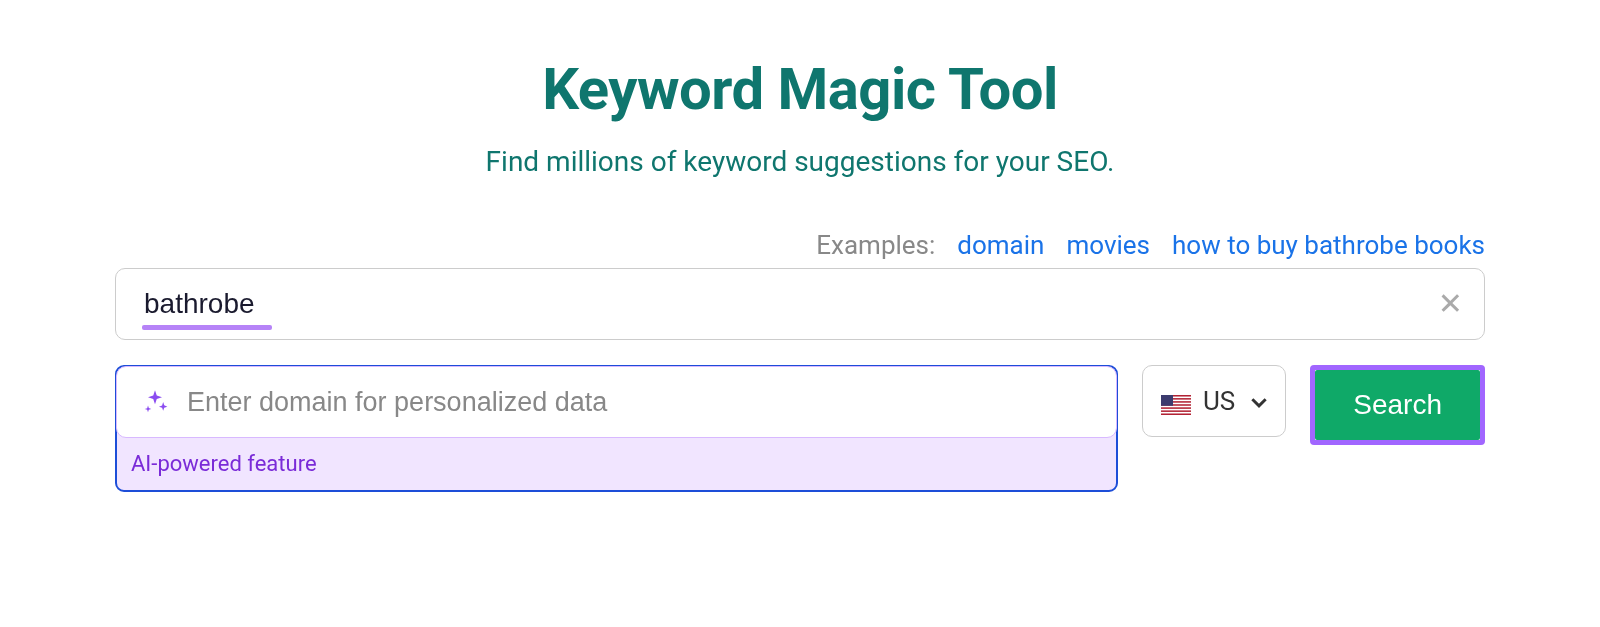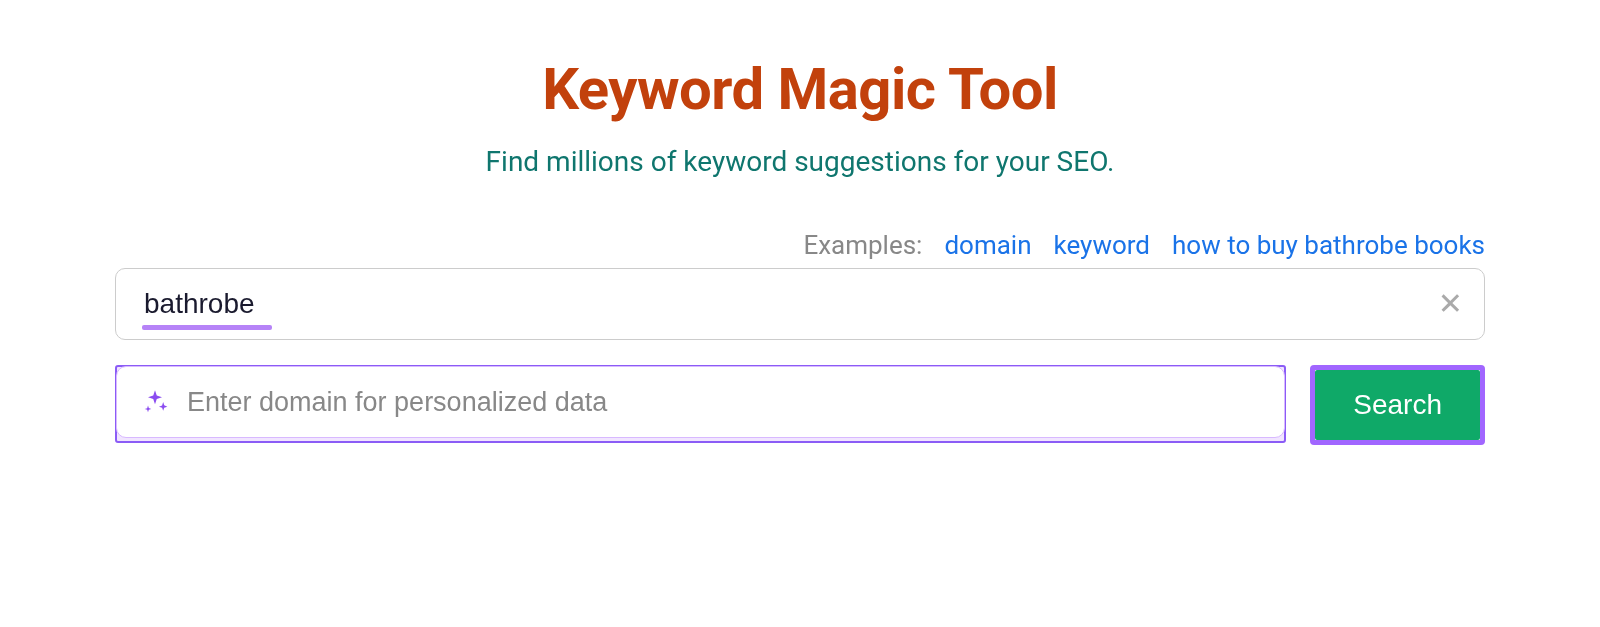--- a/index.html
+++ b/index.html
@@ -13,21 +13,21 @@
       width: 1600px;
       height: 627px;
       display: flex;
       flex-direction: column;
       align-items: center;
       padding-top: 55px;
     }
     .page-title {
       font-size: 58px;
       font-weight: 700;
-      color: #c2410c;
+      color: #0f766e;
       letter-spacing: -0.5px;
       margin-bottom: 22px;
     }
     .page-subtitle {
       font-size: 28px;
       color: #0f766e;
       font-weight: 400;
       margin-bottom: 52px;
     }
     .examples-row {
@@ -85,23 +85,23 @@
     }
     .second-row {
       width: 1370px;
       display: flex;
       align-items: flex-start;
       gap: 24px;
     }
     .ai-box {
       flex: 1;
       background: #f1e5ff;
-      border-radius: 3px;
-      padding: 0 0 4px 0;
-      border: 2px solid #8b5cf6;
+      border-radius: 9px;
+      padding: 0 0 12px 0;
+      border: 2px solid #1d4ed8;
     }
     .domain-input-wrap {
       background: #fff;
       border: 1px solid #d8b9ff;
       border-radius: 10px;
       height: 72px;
       display: flex;
       align-items: center;
       padding: 0 24px;
       gap: 18px;
@@ -169,39 +169,60 @@
   </style>
 </head>
 <body>
 
 <h1 class="page-title">Keyword Magic Tool</h1>
 <p class="page-subtitle">Find millions of keyword suggestions for your SEO.</p>
 
 <div class="examples-row">
   <span class="examples-label">Examples:</span>
   <a class="example-link">domain</a>
-  <a class="example-link">keyword</a>
+  <a class="example-link">movies</a>
   <a class="example-link">how to buy bathrobe books</a>
 </div>
 
 <div class="keyword-input-wrap">
   <input type="text" class="keyword-input" value="bathrobe" style="">
   <div class="keyword-underline"></div>
   <span class="clear-icon">✕</span>
 </div>
 
 <div class="second-row">
   <div class="ai-box">
     <div class="domain-input-wrap">
       <span class="sparkle-icon">
         <svg viewBox="0 0 24 24" width="28" height="28" fill="#8b4cf0">
           <path d="M12 2l1.5 4.5L18 8l-4.5 1.5L12 14l-1.5-4.5L6 8l4.5-1.5L12 2zm7 10l.9 2.7L22.6 16l-2.7.9L19 19.6l-.9-2.7L15.4 16l2.7-.9L19 12zm-13 3l.7 2.1L8.8 18l-2.1.7L6 20.8l-.7-2.1L3.2 18l2.1-.7L6 15z"></path>
         </svg>
       </span>
       <input type="text" class="domain-input" placeholder="Enter domain for personalized data" style="">
     </div>
+    <div class="ai-caption">AI-powered feature</div>
   </div>
 
+  <div class="country-select">
+    <span class="flag-icon">
+      <svg viewBox="0 0 30 20" width="30" height="20">
+        <rect width="30" height="20" fill="#b22234"></rect>
+        <rect y="1.54" width="30" height="1.54" fill="#fff"></rect>
+        <rect y="4.62" width="30" height="1.54" fill="#fff"></rect>
+        <rect y="7.69" width="30" height="1.54" fill="#fff"></rect>
+        <rect y="10.77" width="30" height="1.54" fill="#fff"></rect>
+        <rect y="13.85" width="30" height="1.54" fill="#fff"></rect>
+        <rect y="16.92" width="30" height="1.54" fill="#fff"></rect>
+        <rect width="12" height="10.77" fill="#3c3b6e"></rect>
+      </svg>
+    </span>
+    <span>US</span>
+    <span class="chevron-down">
+      <svg viewBox="0 0 12 8" width="16" height="11" fill="none" stroke="#333" stroke-width="2.2">
+        <path d="M1 1.5l5 5 5-5"></path>
+      </svg>
+    </span>
+  </div>
 
   <div class="search-button-wrap">
     <button class="search-button">Search</button>
   </div>
 </div>
 
 </body></html>

